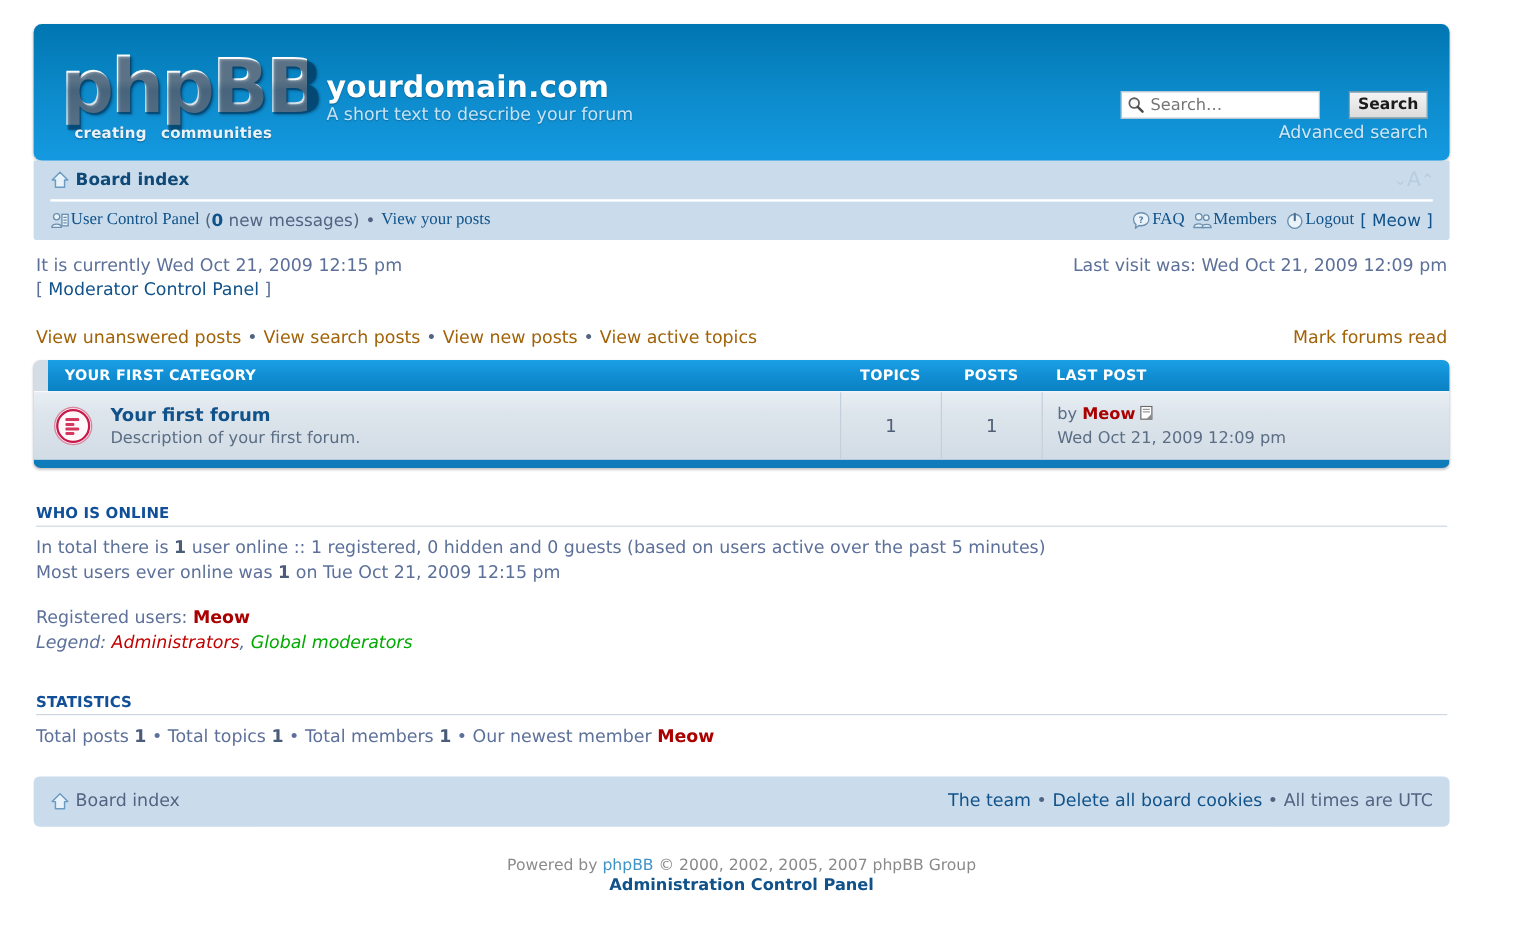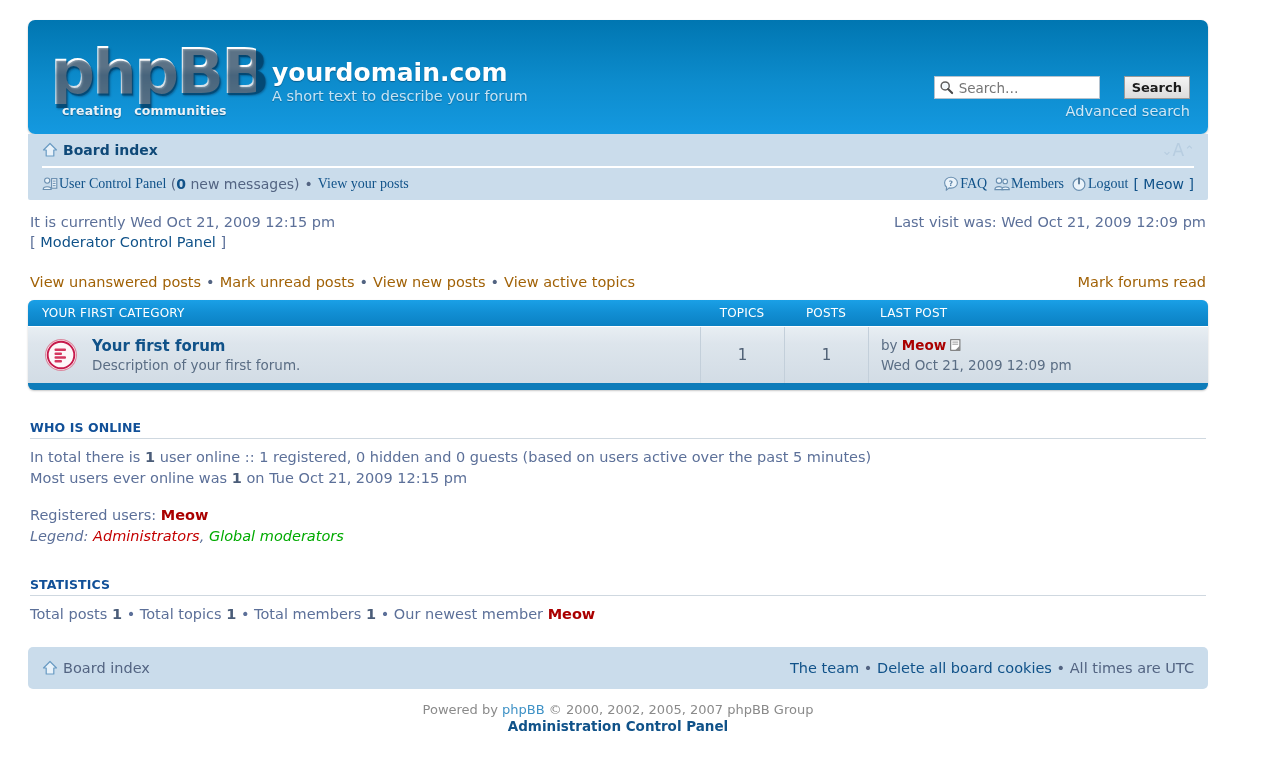--- a/index.html
+++ b/index.html
@@ -149,22 +149,23 @@
     overflow: hidden;
     box-shadow: 0 1px 2px rgba(0,0,0,.22);
     border-bottom: 7px solid #0e7cba;
     background: #d4dde5;
   }
   .cat-header {
     display: flex; align-items: center;
     height: 26px;
     background: linear-gradient(to bottom, #1aa0e6 0%, #118ed3 50%, #0b81c3 100%);
     color: #ffffff;
-    font-size: 12px; font-weight: normal;
+    font-size: 12px; font-weight: bold;
     letter-spacing: .2px;
+    margin-left: 12px;
   }
   .cat-title { padding-left: 14px; flex: 1; }
   .col-topics, .col-posts { width: 84px; text-align: center; }
   .col-lastpost { width: 340px; padding-left: 12px; }
   .forum-row {
     display: flex; align-items: stretch;
     background: linear-gradient(to bottom, #e8eef3 0%, #dde5ec 30%, #d2dce5 100%);
     border-top: 1px solid #ffffff;
     min-height: 54px;
   }
@@ -208,21 +209,21 @@
     background: #cadceb;
     border-radius: 5px;
     height: 42px;
     display: flex; align-items: center; justify-content: space-between;
     padding: 0 14px;
     font-size: 14.5px;
   }
   .footer-bar a { color: #105289; }
   .footer-left { display: flex; align-items: center; gap: 5px; }
   .copyright {
-    margin-top: 12px;
+    margin-top: 24px;
     text-align: center;
     font-size: 13px;
     color: #8a8a8a;
     line-height: 17px;
   }
   .copyright a { color: #3f92c6; }
   .acp-line { font-weight: bold; color: #105289; font-size: 13.5px; }
 </style>
 </head>
 <body>
@@ -326,21 +327,21 @@
   <div class="info-row">
     <div>
       <div>It is currently Wed Oct 21, 2009 12:15 pm</div>
       <div class="mcp"><span>[ </span><a href="#">Moderator Control Panel</a><span> ]</span></div>
     </div>
     <div>Last visit was: Wed Oct 21, 2009 12:09 pm</div>
   </div>
 
   <div class="links-row">
     <div>
-      <a href="#">View unanswered posts</a><span class="sep-dot">•</span><a href="#">Mark unread posts</a><span class="sep-dot">•</span><a href="#">View new posts</a><span class="sep-dot">•</span><a href="#">View active topics</a>
+      <a href="#">View unanswered posts</a><span class="sep-dot">•</span><a href="#">View search posts</a><span class="sep-dot">•</span><a href="#">View new posts</a><span class="sep-dot">•</span><a href="#">View active topics</a>
     </div>
     <a href="#">Mark forums read</a>
   </div>
 
   <div class="forumlist">
     <div class="cat-header">
       <div class="cat-title">YOUR FIRST CATEGORY</div>
       <div class="col-topics">TOPICS</div>
       <div class="col-posts">POSTS</div>
       <div class="col-lastpost">LAST POST</div>

